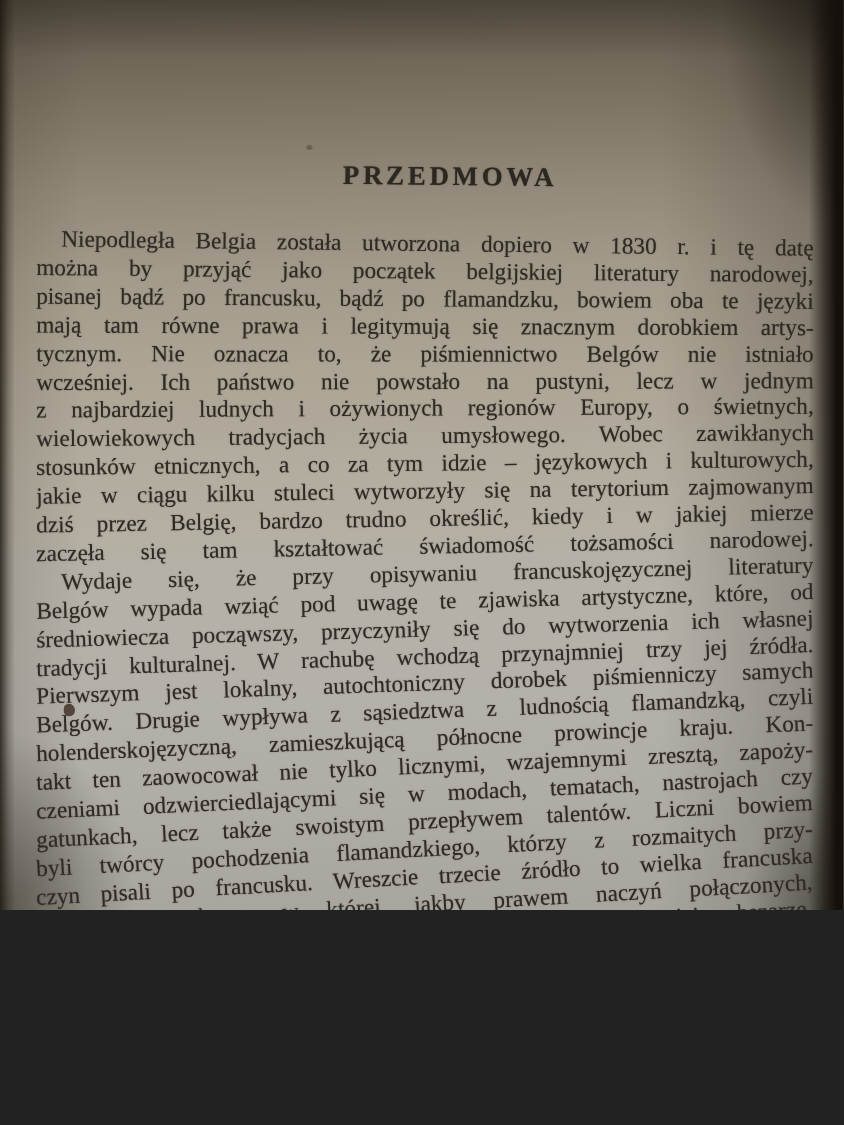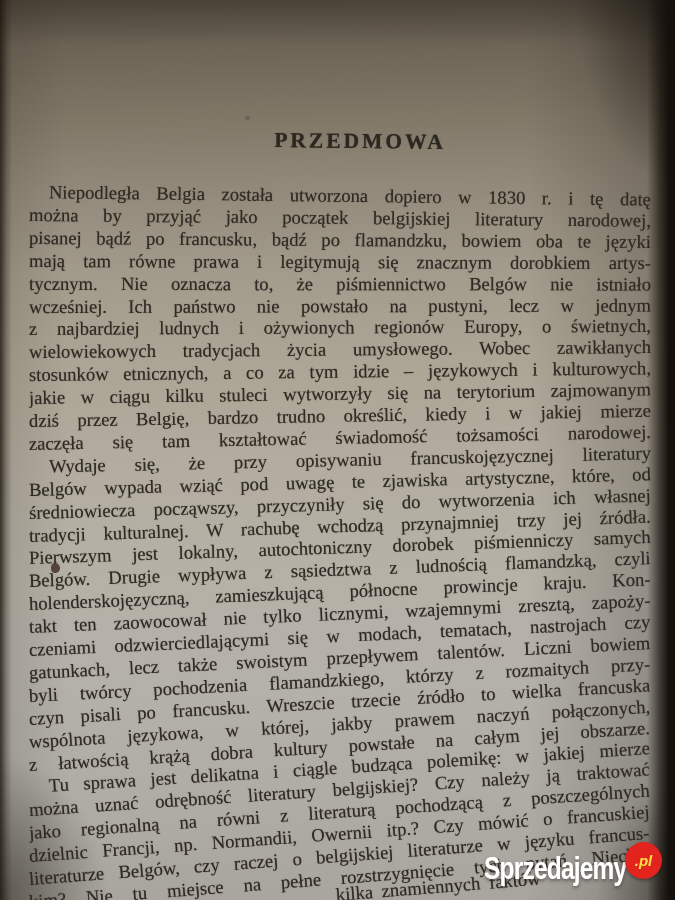--- a/index.html
+++ b/index.html
@@ -1,17 +1,17 @@
 <!DOCTYPE html>
 <html><head>
 <meta charset="utf-8">
 <style>
   html,body{margin:0;padding:0;background:#222;}
   .photo{
-    position:relative;width:675px;height:900px;overflow:hidden;
+    position:relative;width:675px;height:728px;overflow:hidden;
     font-family:"Liberation Serif", serif;
     background:linear-gradient(179deg,
       #5f574a 0%, #6e6557 6%, #7f7666 13%, #92897a 21%,
       #a29a8a 30%, #aca494 40%, #b3ada0 52%, #b6b1a7 64%,
       #b4b1aa 76%, #afada6 87%, #a7a59d 100%);
   }
   .shade-x{position:absolute;inset:0;pointer-events:none;
     background:linear-gradient(90deg, rgba(35,30,20,.14) 0%, rgba(35,30,20,0) 10%,
       rgba(35,30,20,0) 78%, rgba(25,20,14,.22) 96%);}
   .corner-tr{position:absolute;right:0;top:0;width:140px;height:260px;pointer-events:none;

